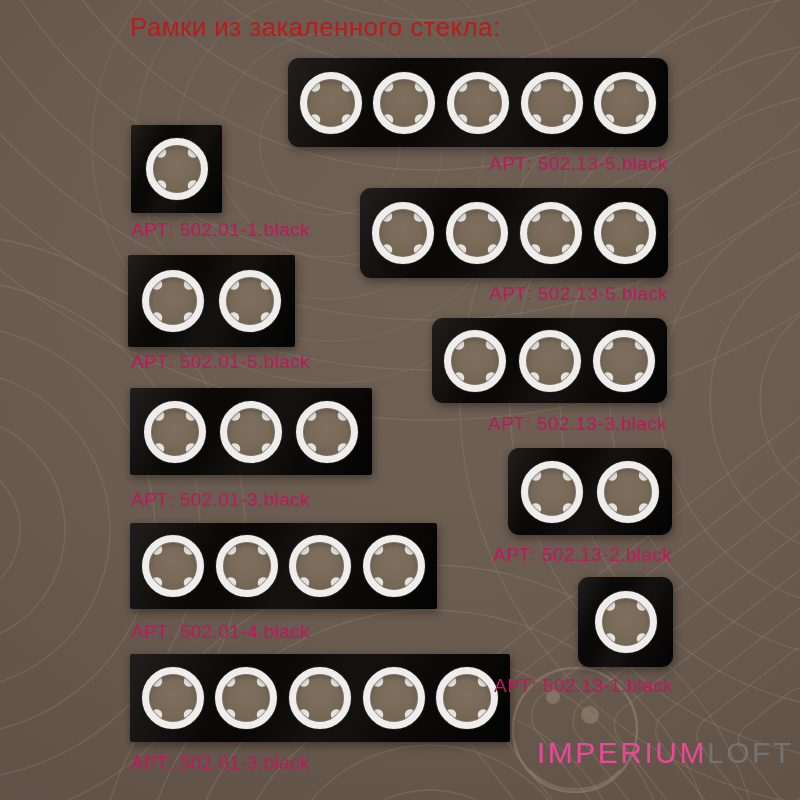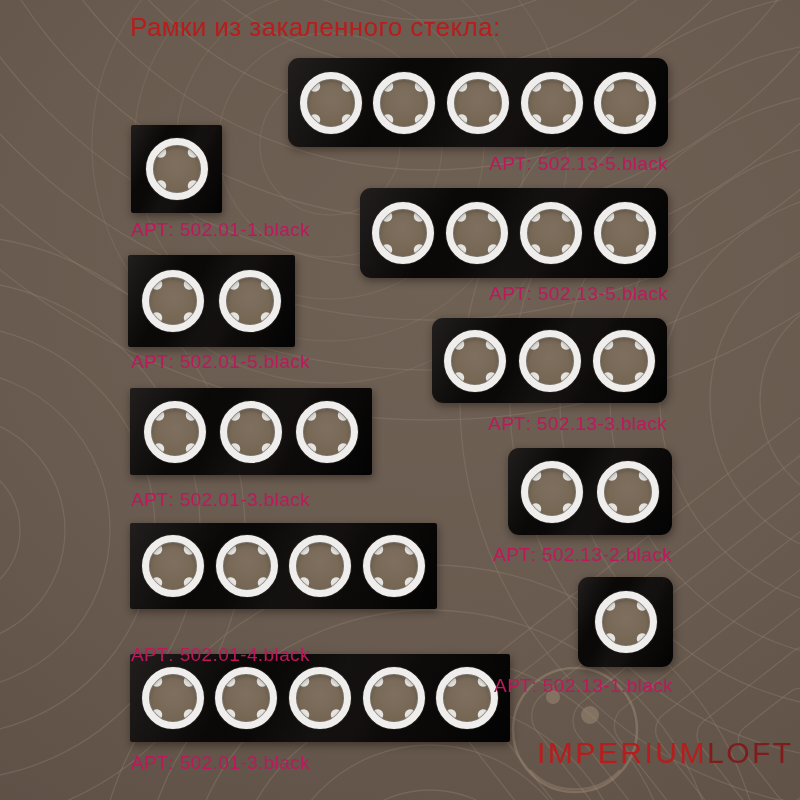--- a/index.html
+++ b/index.html
@@ -67,36 +67,36 @@
 
   
   .lbl {
     position: absolute; z-index: 2;
     font-size: 19px; letter-spacing: 0.4px;
     color: #be185d; white-space: nowrap;
   }
   .lab-l1 { left: 131px; top: 219px; }
   .lab-l2 { left: 131px; top: 351px; }
   .lab-l3 { left: 131px; top: 489px; }
-  .lab-l4 { left: 131px; top: 621px; margin-top: 23px; }
+  .lab-l4 { left: 131px; top: 621px; }
   .lab-l5 { left: 131px; top: 752px; }
   .lab-r1 { right: 132px; top: 153px; text-align: right; }
   .lab-r2 { right: 132px; top: 283px; text-align: right; }
   .lab-r3 { right: 133px; top: 413px; text-align: right; }
   .lab-r4 { right: 128px; top: 544px; text-align: right; }
   .lab-r5 { right: 127px; top: 675px; text-align: right; }
 
   
   .logo {
     position: absolute; left: 537px; top: 736px; z-index: 2;
     font-size: 30px; font-weight: 500; letter-spacing: 2.5px;
     white-space: nowrap;
   }
-  .logo .lg1 { color: #b91c1c; }
-  .logo .lg2 { color: #7f1d1d; }
+  .logo .lg1 { color: #ec4899; }
+  .logo .lg2 { color: #737373; }
 </style>
 </head>
 <body>
 
 <div class="page">
 
   <svg class="bg" width="800" height="800" viewBox="0 0 800 800">
     <g fill="none" stroke="#8e7f71" stroke-opacity="0.42" stroke-width="1.3">
 
       <circle cx="430" cy="-270" r="290"></circle>

